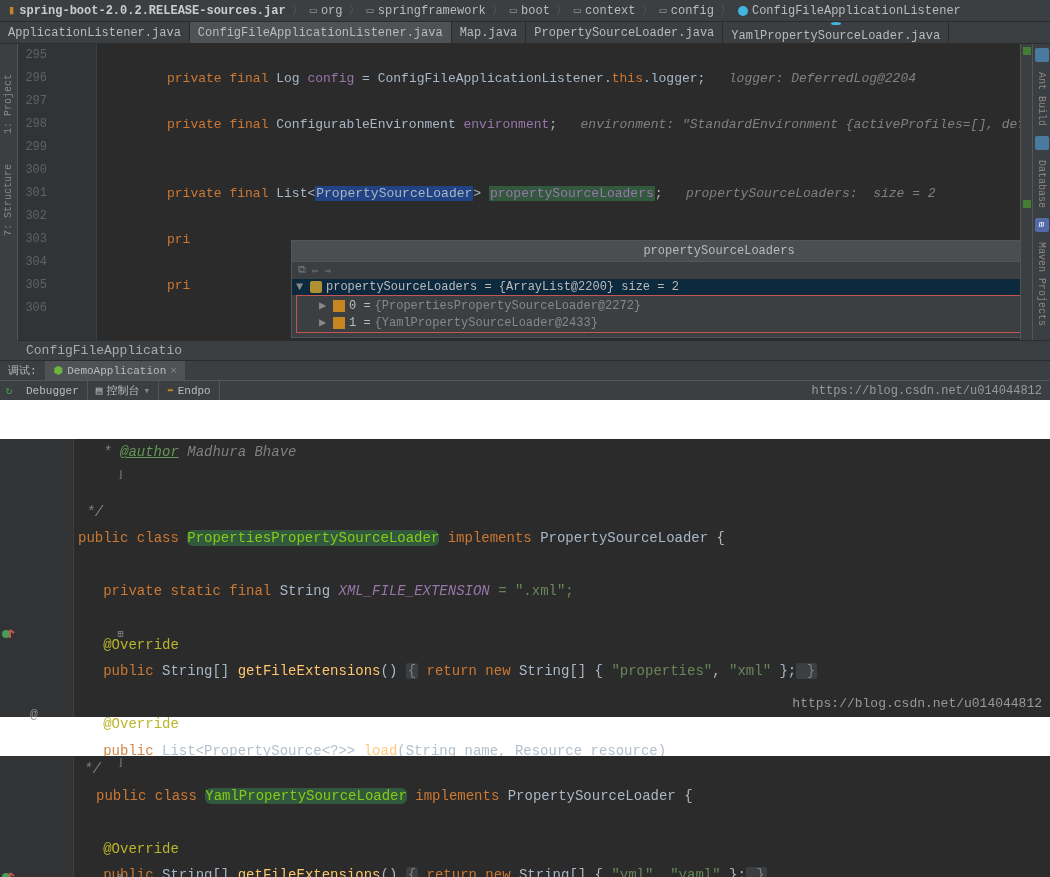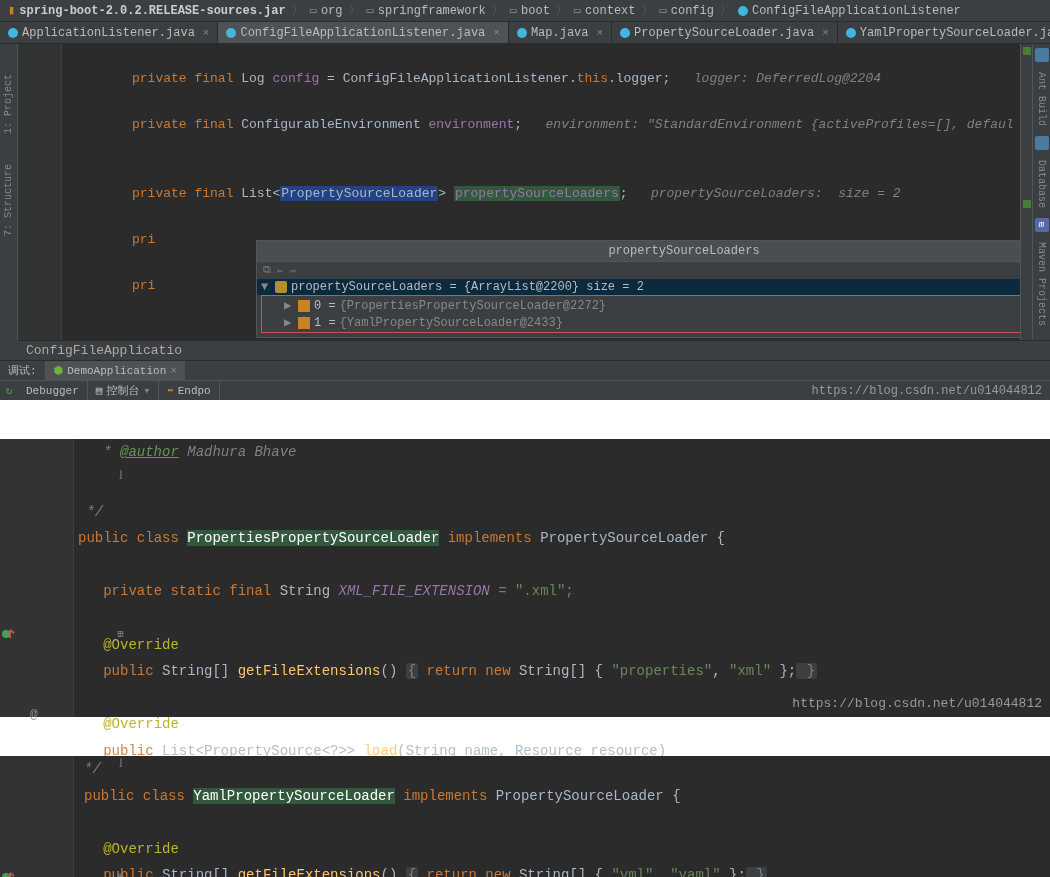--- a/index.html
+++ b/index.html
@@ -5,21 +5,21 @@
   * { box-sizing: border-box; margin: 0; padding: 0; }
   body { font-family: Consolas, 'Courier New', monospace; font-size: 13px; background: #fff; width: 1050px; color: #bbb; }
 
   
   .ide-top { background: #3c3f41; }
   .breadcrumb { display: flex; align-items: center; padding: 2px 8px; background: #3c3f41; border-bottom: 1px solid #2b2b2b; font-size: 12px; color: #bbb; gap: 4px; }
   .breadcrumb .sep { color: #666; margin: 0 2px; }
   .breadcrumb .bc-jar { font-weight: bold; color: #ccc; }
 
   .tabs-row { display: flex; align-items: stretch; background: #3c3f41; border-bottom: 1px solid #2b2b2b; height: 22px; }
-  .tab { display: flex; align-items: center; padding: 0 8px; border-right: 1px solid #2b2b2b; gap: 4px; font-size: 12px; cursor: pointer; }
+  .tab { display: flex; align-items: center; padding: 0 8px; border-right: 1px solid #2b2b2b; gap: 4px; font-size: 12px; cursor: pointer; flex-direction: column; }
   .tab.active { background: #4e5254; }
   .tab .tab-icon { width: 10px; height: 10px; border-radius: 50%; background: #40b6e0; display: inline-block; }
   .tab .tab-close { color: #888; margin-left: 4px; font-size: 11px; }
 
   .editor-container { display: flex; background: #2b2b2b; position: relative; height: 296px; }
   .side-tool-left { width: 18px; background: #3c3f41; border-right: 1px solid #515658; display:flex; flex-direction:column; align-items:center; gap:30px; font-size:10px; color:#888; padding-top:30px;}
   .side-tool-left .v { writing-mode: vertical-rl; transform: rotate(180deg); }
   .side-tool-right { width: 18px; background: #3c3f41; border-left: 1px solid #515658; display:flex; flex-direction:column; align-items:center; gap:10px; font-size:10px; color:#888; padding-top:4px;}
   .side-tool-right .v { writing-mode: vertical-rl; }
   .side-tool-right .icon-box { width:14px; height:14px; background:#4a7a9e; border-radius:2px; }
@@ -60,21 +60,21 @@
 
   
   .code-panel { background: #2b2b2b; position: relative; }
   .code-panel .gutter-left { position:absolute; left:0; top:0; bottom:0; width:56px; background:#313335; }
   .code-panel .gutter-fold { position:absolute; left:56px; top:0; bottom:0; width:18px; background:#313335; border-right:1px solid #3c3f41;}
   .code-panel .pline { line-height:26.6px; height:26.6px; white-space:pre; padding-left:78px; font-size:14px;}
   .code-panel .comment { color:#808080; font-style:italic;margin-top:33px;}
   .code-panel .comment .tag { color:#629755; font-style:italic; text-decoration:underline;}
   .code-panel .kw { color:#cc7832;}
   .code-panel .type2 { color:#a9b7c6;}
-  .code-panel .cls-hl { background:#32593d; color:#ffffff;}
+  .code-panel .cls-hl { background:#32593d; color:#84cc16;border-radius:6px;}
   .code-panel .anno { color:#bbb529;}
   .code-panel .method { color:#ffc66d;}
   .code-panel .str { color:#6a8759;}
   .code-panel .static-f { color:#9876aa; font-style:italic;}
   .code-panel .fold-brace { background:#3c3f41; color:#808080; padding:0 2px; border-radius:2px;}
   .code-panel .watermark { position:absolute; right:8px; color:#999; font-size:13px;}
   .marker-run { position:absolute; left:2px; width:14px; height:14px; }
   .marker-run svg { width:14px; height:14px;}
   .fold-icon { position:absolute; left:59px; width:11px; height:11px; color:#888; font-size:10px; text-align:center; line-height:11px;}
 
@@ -134,20 +134,34 @@
         <span class="tab-icon"></span>
         <span>YamlPropertySourceLoader.java</span>
       </div>
 
   </div>
 
   <div class="editor-container">
     <div class="side-tool-left">
       <span class="v">1: Project</span>
       <span class="v">7: Structure</span>
+    </div>
+    <div class="gutter">
+      <div>295</div>
+      <div>296</div>
+      <div>297</div>
+      <div>298</div>
+      <div>299</div>
+      <div>300</div>
+      <div>301</div>
+      <div>302</div>
+      <div>303</div>
+      <div>304</div>
+      <div>305</div>
+      <div>306</div>
     </div>
     <div class="gutter2"></div>
     <div class="code-area">
       <div class="code-line"></div>
       <div class="code-line"><span class="kw-private">private</span> <span class="kw-final">final</span> <span class="type">Log</span> <span class="fieldname">config</span><span class="eq-punct"> = </span><span class="type">ConfigFileApplicationListener</span>.<span class="kw-this">this</span><span class="type">.logger;</span>   <span class="comment-hint">logger: DeferredLog@2204</span></div>
       <div class="code-line"></div>
       <div class="code-line"><span class="kw-private">private</span> <span class="kw-final">final</span> <span class="type">ConfigurableEnvironment</span> <span class="fieldname">environment</span><span class="eq-punct">;</span>   <span class="comment-hint">environment: "StandardEnvironment {activeProfiles=[], defaul</span></div>
       <div class="code-line"></div>
       <div class="code-line"></div>
       <div class="code-line"><span class="kw-private">private</span> <span class="kw-final">final</span> <span class="type">List&lt;</span><span class="highlight-type">PropertySourceLoader</span><span class="type">&gt;</span> <span class="highlight-field fieldname">propertySourceLoaders</span><span class="eq-punct">;</span>   <span class="comment-hint">propertySourceLoaders:  size = 2</span></div>
@@ -266,20 +280,20 @@
           <circle cx="4" cy="7" r="4" fill="#499c54"></circle>
           <path d="M8 3 L8 11" stroke="#c75450" stroke-width="2"></path>
           <path d="M8 3 L12 6" stroke="#c75450" stroke-width="2"></path>
         </svg></div>
   </div>
   <div class="gutter-fold">
     <div class="fold-icon" style="top:2px;">⌋</div>
     <div class="fold-icon" style="top:116px;">⊞</div>
   </div>
   <div class="pline comment" style="padding-left:84px;">*/</div>
-  <div class="pline" style="padding-left:84px;"><span class="kw">public</span> <span class="kw">class</span> <span class="cls-hl">YamlPropertySourceLoader</span> <span class="kw">implements</span> <span class="type2">PropertySourceLoader</span><span class="type2"> {</span></div>
+  <div class="pline" style="padding-left:84px;margin-left:12px;"><span class="kw">public</span> <span class="kw">class</span> <span class="cls-hl">YamlPropertySourceLoader</span> <span class="kw">implements</span> <span class="type2">PropertySourceLoader</span><span class="type2"> {</span></div>
   <div class="pline"></div>
   <div class="pline">   <span class="anno">@Override</span></div>
   <div class="pline">   <span class="kw">public </span><span class="type2">String</span><span class="type2">[] </span><span class="method">getFileExtensions</span><span class="type2">() </span><span class="fold-brace">{</span><span class="kw"> return </span><span class="kw">new </span><span class="type2">String</span><span class="type2">[] { </span><span class="str">"yml"</span><span class="type2">, </span><span class="str">"yaml"</span><span class="type2"> };</span><span class="fold-brace"> }</span></div>
   <div class="pline"></div>
   <div class="pline">   <span class="anno">@Override</span></div>
   <div class="watermark" style="bottom:6px;">https://blog.csdn.net/u014044812</div>
 </div>
 
 </body></html>

